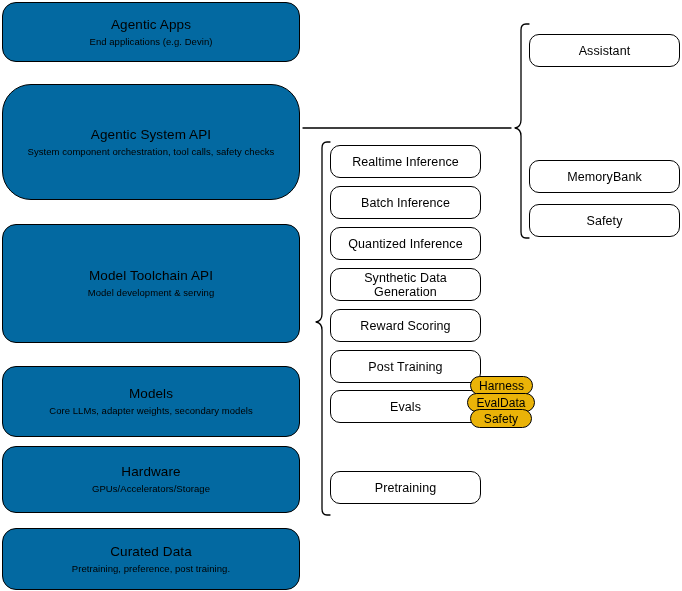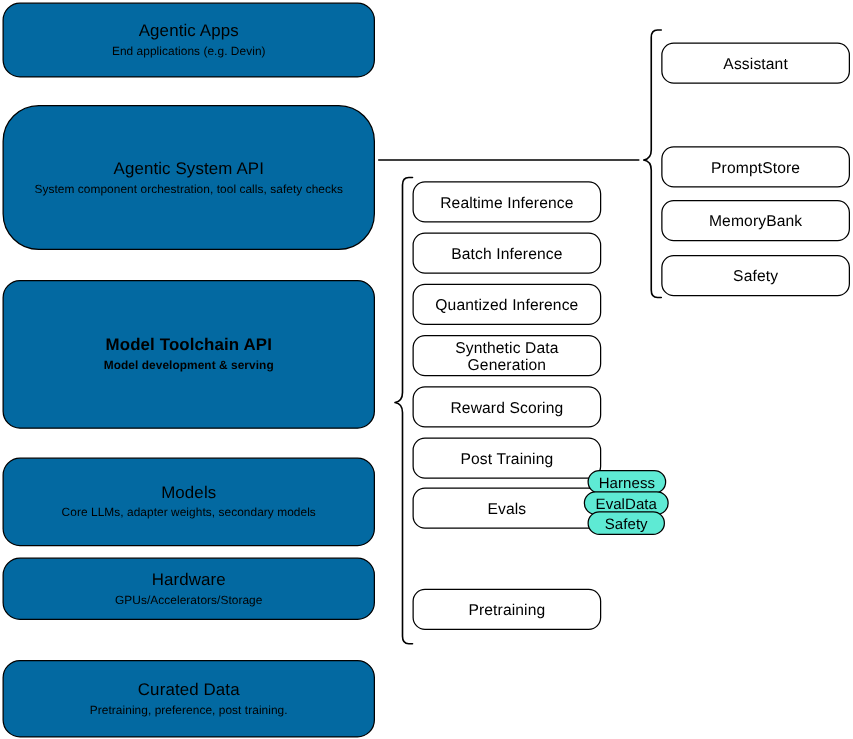--- a/index.html
+++ b/index.html
@@ -56,21 +56,21 @@
     text-align: center;
     font-size: 12.5px;
     color: #000000;
     letter-spacing: 0.1px;
   }
   .tag-pill {
     position: absolute;
     box-sizing: border-box;
     border: 1.3px solid #000000;
     border-radius: 999px;
-    background: #5eead4;
+    background: #eab308;
     display: flex;
     align-items: center;
     justify-content: center;
     text-align: center;
     font-size: 12px;
     color: #000000;
     z-index: 20;
     letter-spacing: 0.05px;
   }
   .connector-svg {
@@ -108,31 +108,31 @@
   <div class="layer-box" style="left:2px; top:2px; width:298px; height:60px;">
     <div class="layer-title">Agentic Apps</div>
     <div class="layer-sub">End applications (e.g. Devin)</div>
   </div>
 
   <div class="layer-box" style="left:2px; top:84px; width:298px; height:116px;border-radius:29px;">
     <div class="layer-title">Agentic System API</div>
     <div class="layer-sub">System component orchestration, tool calls, safety checks</div>
   </div>
 
-  <div class="layer-box" style="left:2px; top:224px; width:298px; height:119px;font-weight:bold;">
+  <div class="layer-box" style="left:2px; top:224px; width:298px; height:119px;">
     <div class="layer-title">Model Toolchain API</div>
     <div class="layer-sub">Model development &amp; serving</div>
   </div>
 
   <div class="layer-box" style="left:2px; top:366px; width:298px; height:71px;">
     <div class="layer-title">Models</div>
     <div class="layer-sub">Core LLMs, adapter weights, secondary models</div>
   </div>
 
-  <div class="layer-box" style="left:2px; top:446px; width:298px; height:50px;">
+  <div class="layer-box" style="left:2px; top:446px; width:298px; height:67px;">
     <div class="layer-title">Hardware</div>
     <div class="layer-sub">GPUs/Accelerators/Storage</div>
   </div>
 
   <div class="layer-box" style="left:2px; top:528px; width:298px; height:62px;">
     <div class="layer-title">Curated Data</div>
     <div class="layer-sub">Pretraining, preference, post training.</div>
   </div>
 
   <div class="pill-box" style="left:330px; top:145px; width:151px; height:33px;">Realtime Inference</div>
@@ -142,17 +142,16 @@
   <div class="pill-box" style="left:330px; top:309px; width:151px; height:33px;">Reward Scoring</div>
   <div class="pill-box" style="left:330px; top:350px; width:151px; height:33px;">Post Training</div>
   <div class="pill-box" style="left:330px; top:390px; width:151px; height:33px;">Evals</div>
   <div class="pill-box" style="left:330px; top:471px; width:151px; height:33px;">Pretraining</div>
 
   <div class="tag-pill" style="left:470px; top:376px; width:63px; height:19px;">Harness</div>
   <div class="tag-pill" style="left:467px; top:393px; width:68px; height:19px;">EvalData</div>
   <div class="tag-pill" style="left:470px; top:409px; width:62px; height:19px;">Safety</div>
 
   <div class="pill-box" style="left:529px; top:34px; width:151px; height:33px;">Assistant</div>
-  <div class="pill-box" style="left:529px; top:117px; width:151px; height:33px;">PromptStore</div>
   <div class="pill-box" style="left:529px; top:160px; width:151px; height:33px;">MemoryBank</div>
   <div class="pill-box" style="left:529px; top:204px; width:151px; height:33px;">Safety</div>
 
 </div>
 
 </body></html>

